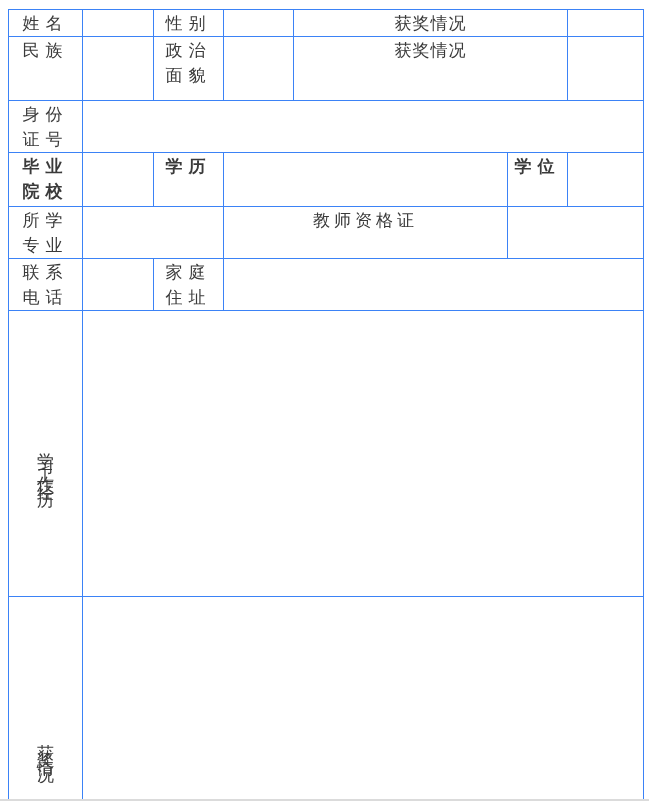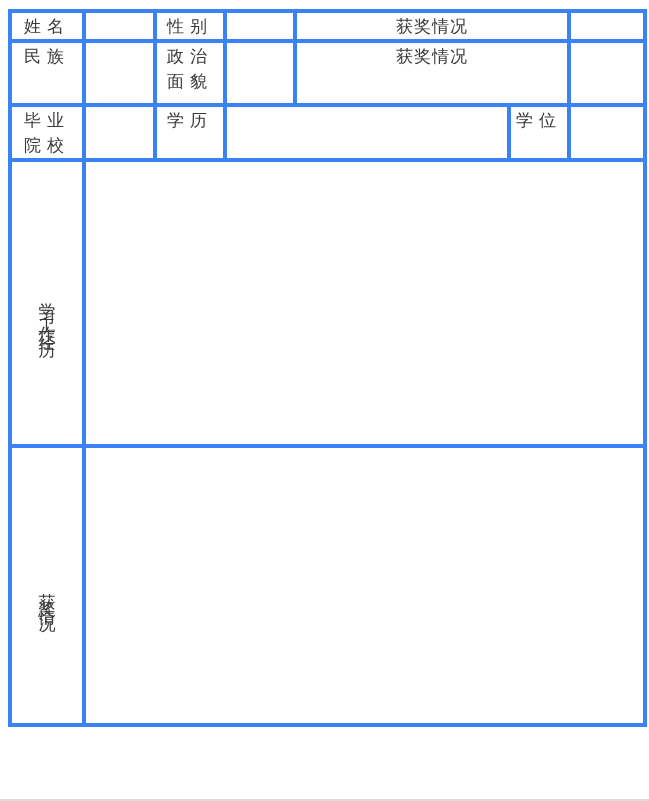--- a/index.html
+++ b/index.html
@@ -15,21 +15,21 @@
   }
   table.form {
     border-collapse: collapse;
     table-layout: fixed;
     position: absolute;
     left: 8px;
     top: 9px;
     width: 636px;
   }
   td {
-    border: 4px solid #3b82f6;
+    border: 1px solid #3b82f6;
     vertical-align: top;
     text-align: center;
     font-size: 17px;
     line-height: 25px;
     padding: 1px 2px 0 2px;
     white-space: pre-line;
     overflow: hidden;
   }
   
   td.lbl2 { letter-spacing: 6px; }
@@ -41,21 +41,21 @@
     display: inline-block;
     writing-mode: vertical-lr;
     text-orientation: upright;
     letter-spacing: 8px;
     line-height: 1;
     font-size: 17px;
   }
   tr.r1 { height: 27px; }
   tr.r2 { height: 64px; }
   tr.r3 { height: 51px; }
-  tr.r4 { height: 54px; }
+  tr.r4 { height: 54px; font-weight: bold; }
   tr.r5 { height: 51px; }
   tr.r6 { height: 50px; }
   tr.r7 { height: 286px; }
   tr.r8 { height: 279px; }
   .page-bottom-edge {
     position: absolute;
     left: 0;
     bottom: 0;
     width: 100%;
     height: 2px;
@@ -86,28 +86,48 @@
     </tr>
     <tr class="r2">
       <td class="lbl2">民族</td>
       <td></td>
       <td class="lbl2">政治
 面貌</td>
       <td></td>
       <td colspan="2" class="lbl4">获奖情况</td>
       <td></td>
     </tr>
+    <tr class="r3">
+      <td class="lbl2">身份
+证号</td>
+      <td colspan="6"></td>
+    </tr>
     <tr class="r4">
       <td class="lbl2">毕业
 院校</td>
       <td></td>
       <td class="lbl2">学历</td>
       <td colspan="2"></td>
       <td class="lbl2">学位</td>
       <td></td>
+    </tr>
+    <tr class="r5">
+      <td class="lbl2">所学
+专业</td>
+      <td colspan="2"></td>
+      <td colspan="2" class="cert">教师资格证</td>
+      <td colspan="2"></td>
+    </tr>
+    <tr class="r6">
+      <td class="lbl2">联系
+电话</td>
+      <td></td>
+      <td class="lbl2">家庭
+住址</td>
+      <td colspan="4"></td>
     </tr>
     <tr class="r7">
       <td class="vlbl">
         <span class="vtext">学习工作经历</span>
       </td>
       <td colspan="6"></td>
     </tr>
     <tr class="r8">
       <td class="vlbl">
         <span class="vtext">获奖情况</span>

